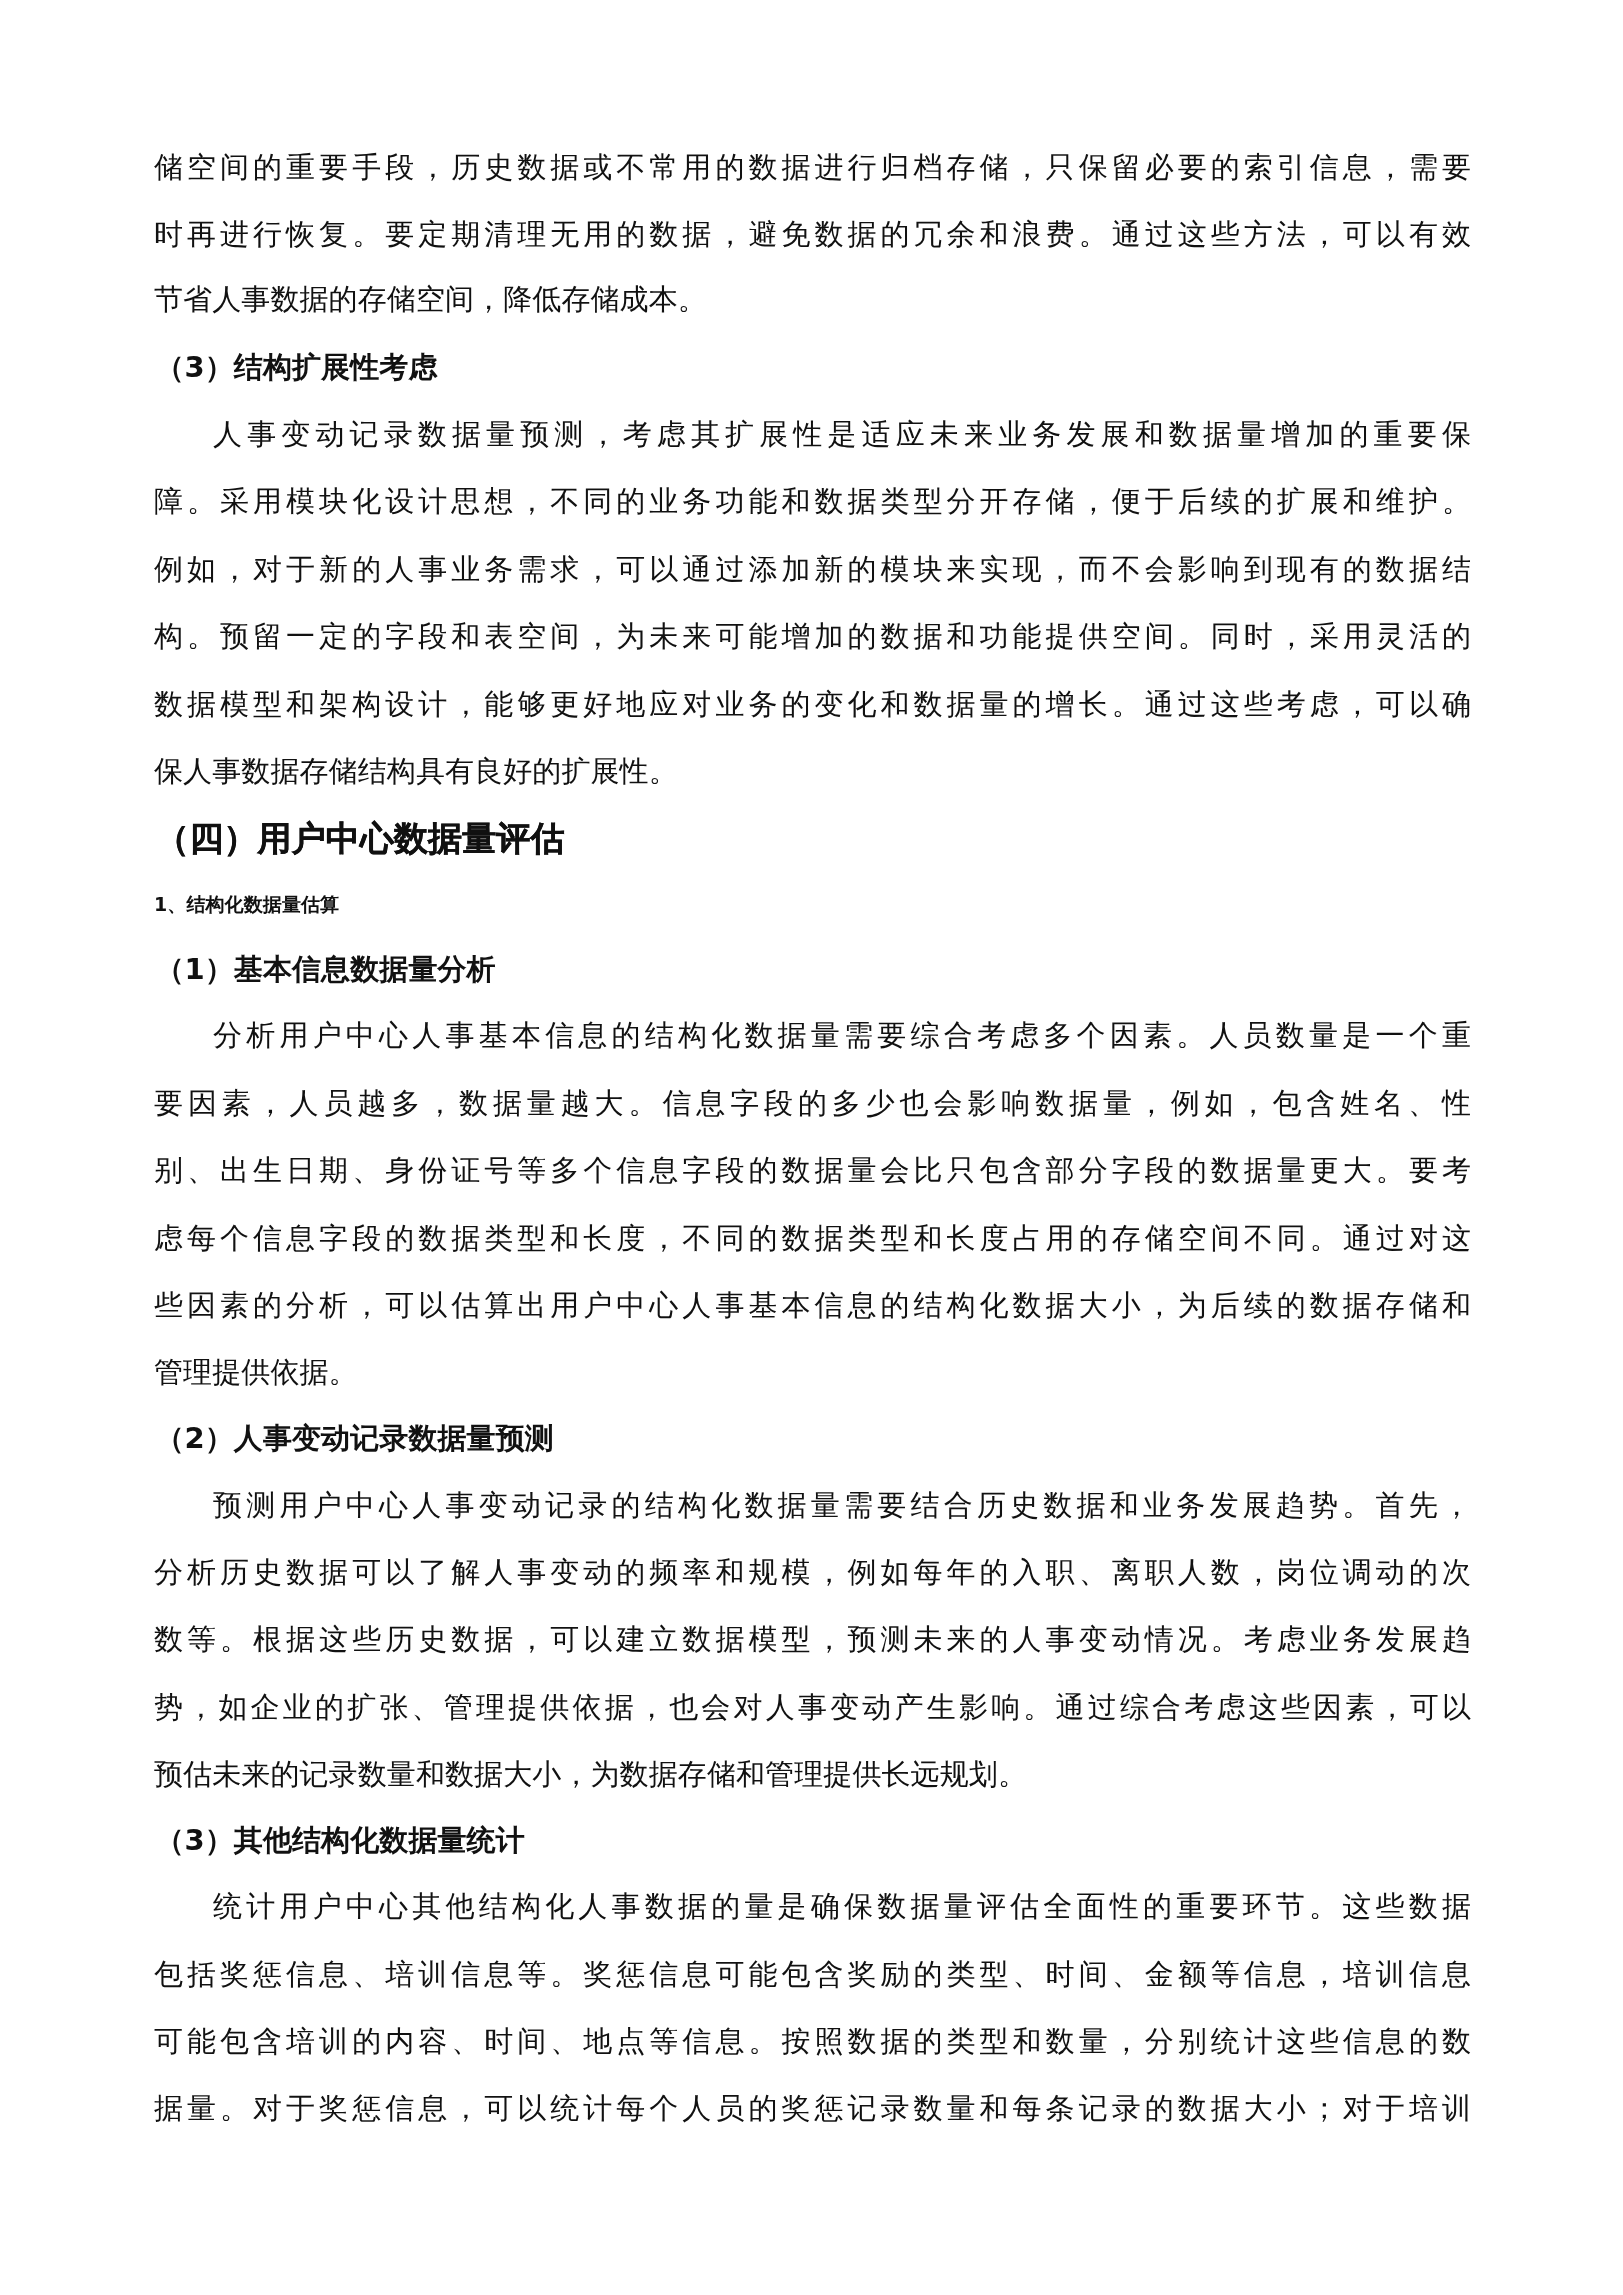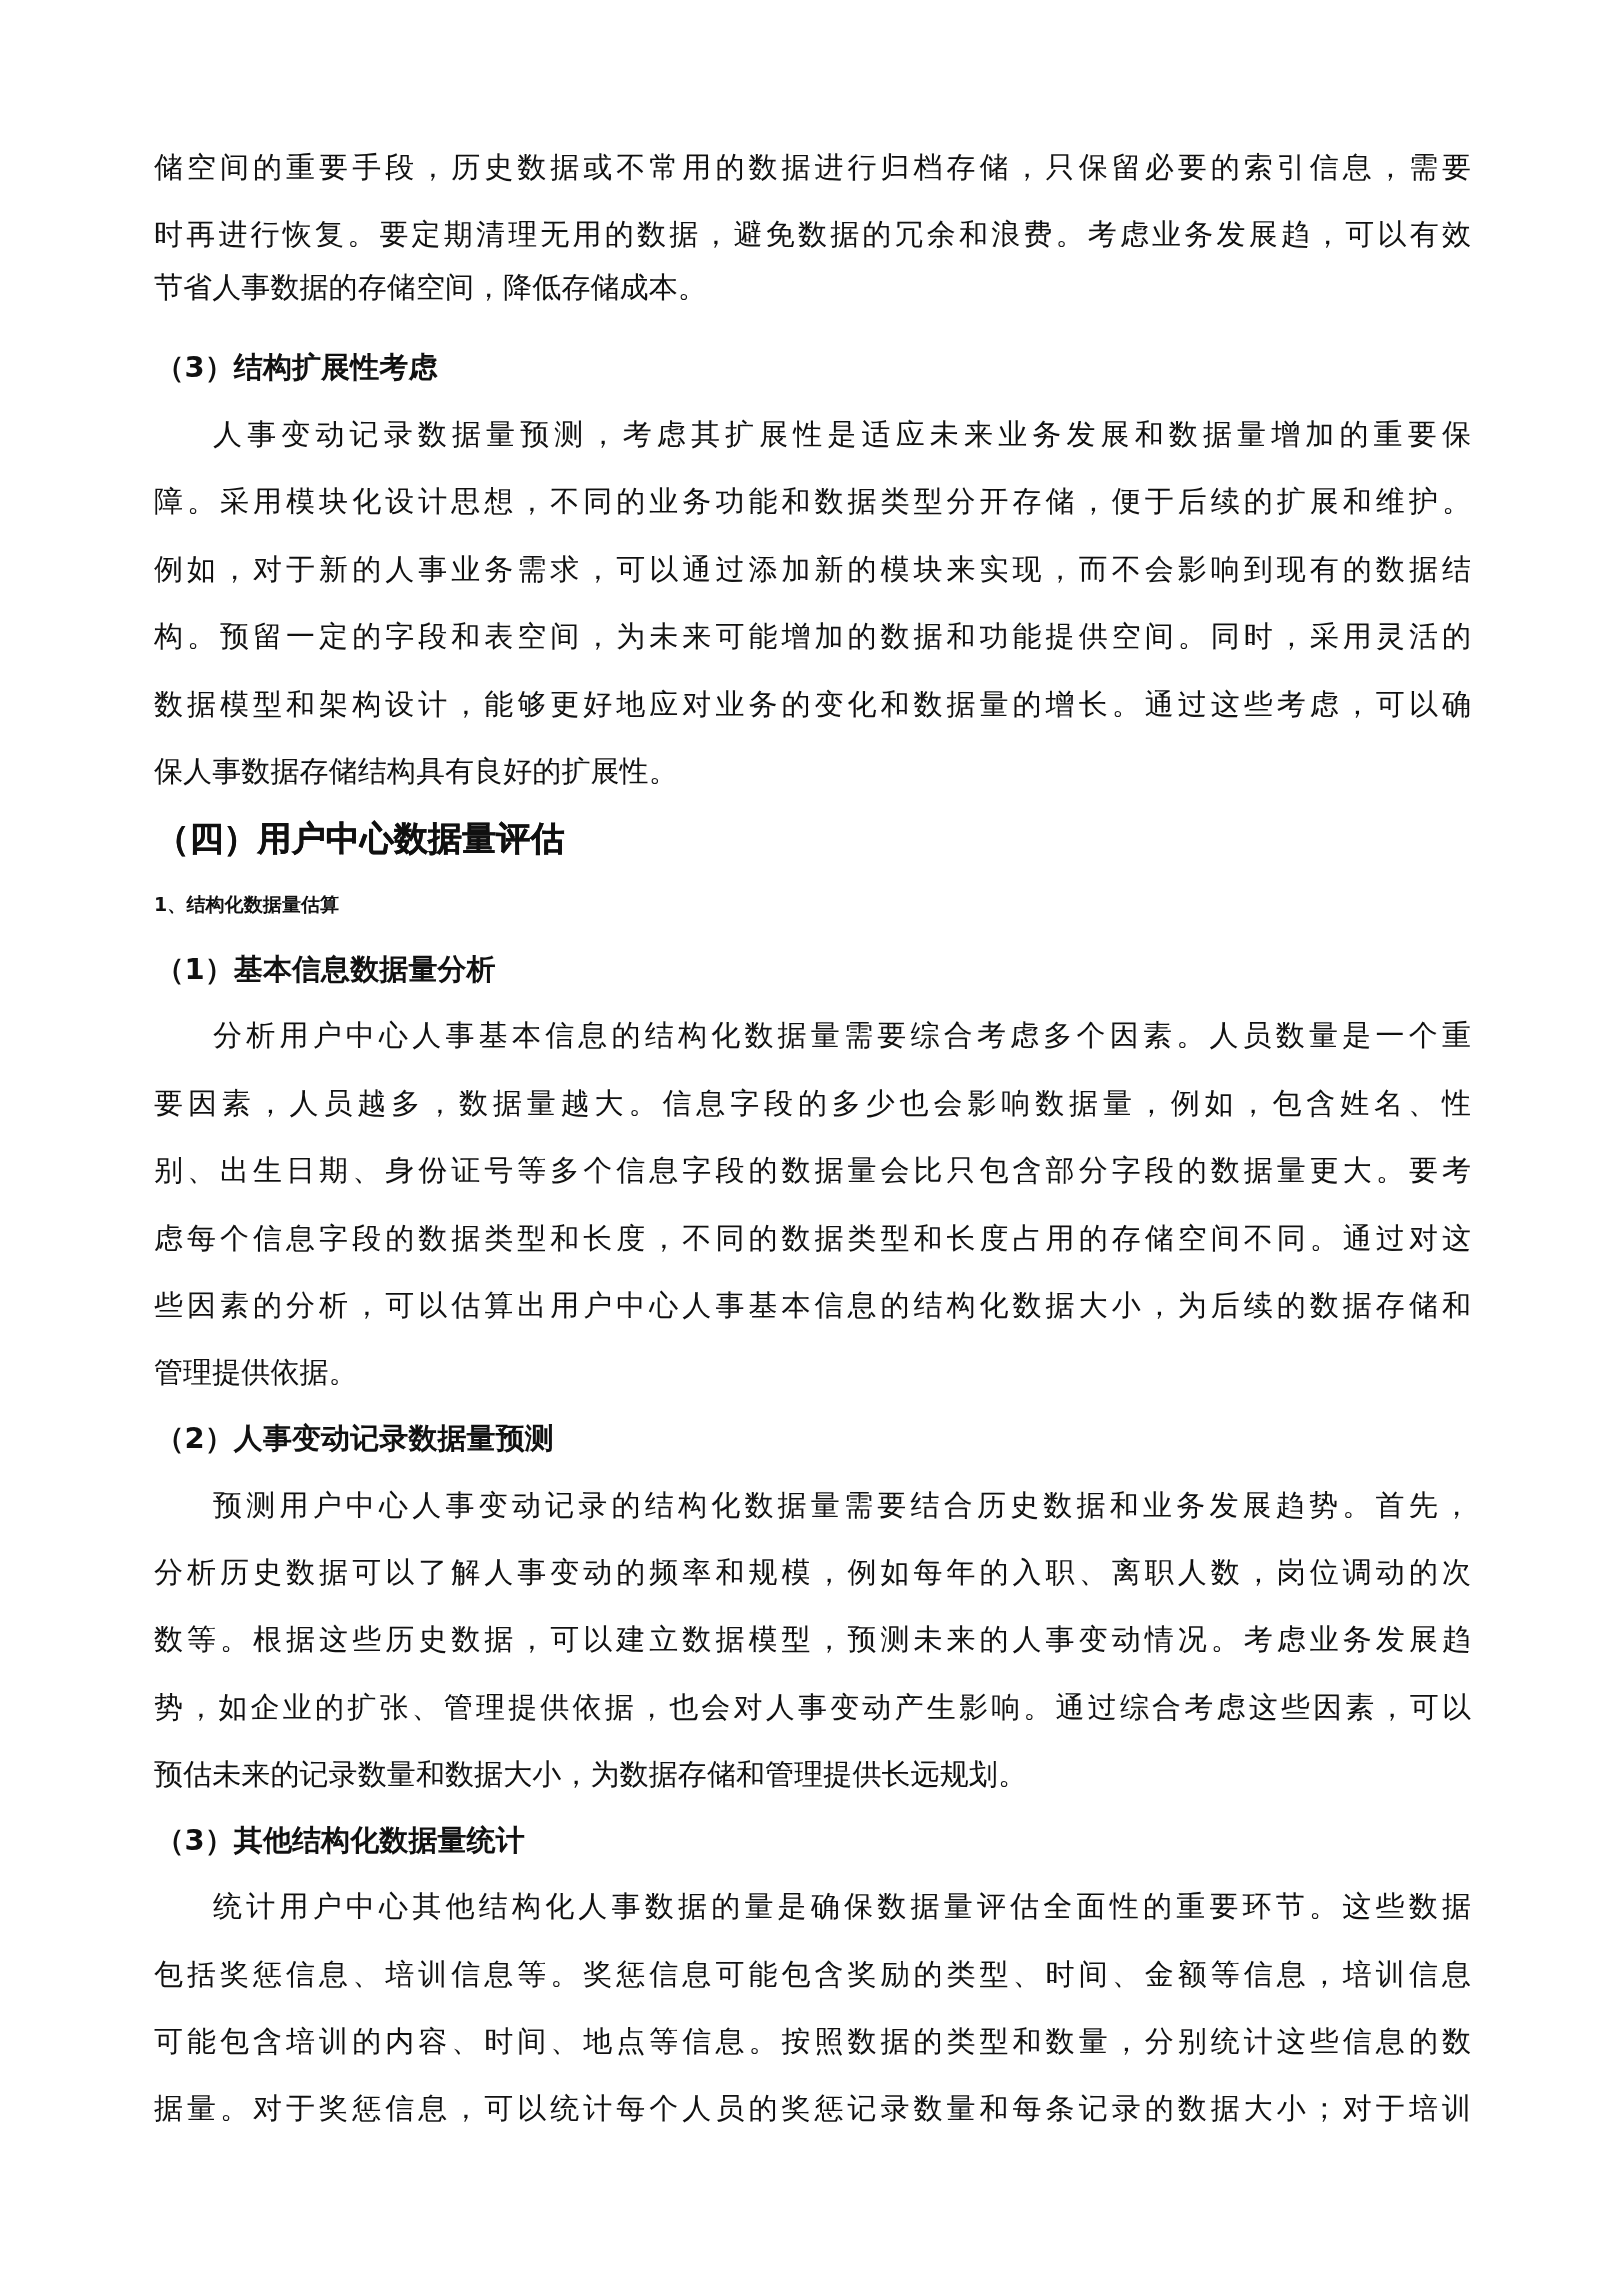--- a/index.html
+++ b/index.html
@@ -13,22 +13,22 @@
   .h3 { font-weight: bold; font-size: 29px; left: 1.3px; text-align: right; }
   .h2 { font-size: 34px; font-weight: bold; -webkit-text-stroke: 0.4px #111; left: 1.3px; height: 46px; line-height: 46px; }
   .h-num { font-weight: bold; font-size: 19px; }
 </style>
 </head>
 <body>
 
 <div class="page">
 
   <div class="line justify" style="top:0px">储空间的重要手段，历史数据或不常用的数据进行归档存储，只保留必要的索引信息，需要</div>
-  <div class="line justify" style="top:67px">时再进行恢复。要定期清理无用的数据，避免数据的冗余和浪费。考虑业务发展趋，可以有效</div>
-  <div class="line" style="top:120px">节省人事数据的存储空间，降低存储成本。</div>
+  <div class="line justify" style="top:67px">时再进行恢复。要定期清理无用的数据，避免数据的冗余和浪费。通过这些方法，可以有效</div>
+  <div class="line" style="top:132px">节省人事数据的存储空间，降低存储成本。</div>
 
   <div class="line h3" style="top:200px">（3）结构扩展性考虑</div>
 
   <div class="line justify indent" style="top:267px">人事变动记录数据量预测，考虑其扩展性是适应未来业务发展和数据量增加的重要保</div>
   <div class="line justify" style="top:334px">障。采用模块化设计思想，不同的业务功能和数据类型分开存储，便于后续的扩展和维护。</div>
   <div class="line justify" style="top:402px">例如，对于新的人事业务需求，可以通过添加新的模块来实现，而不会影响到现有的数据结</div>
   <div class="line justify" style="top:469px">构。预留一定的字段和表空间，为未来可能增加的数据和功能提供空间。同时，采用灵活的</div>
   <div class="line justify" style="top:537px">数据模型和架构设计，能够更好地应对业务的变化和数据量的增长。通过这些考虑，可以确</div>
   <div class="line" style="top:604px">保人事数据存储结构具有良好的扩展性。</div>
 

